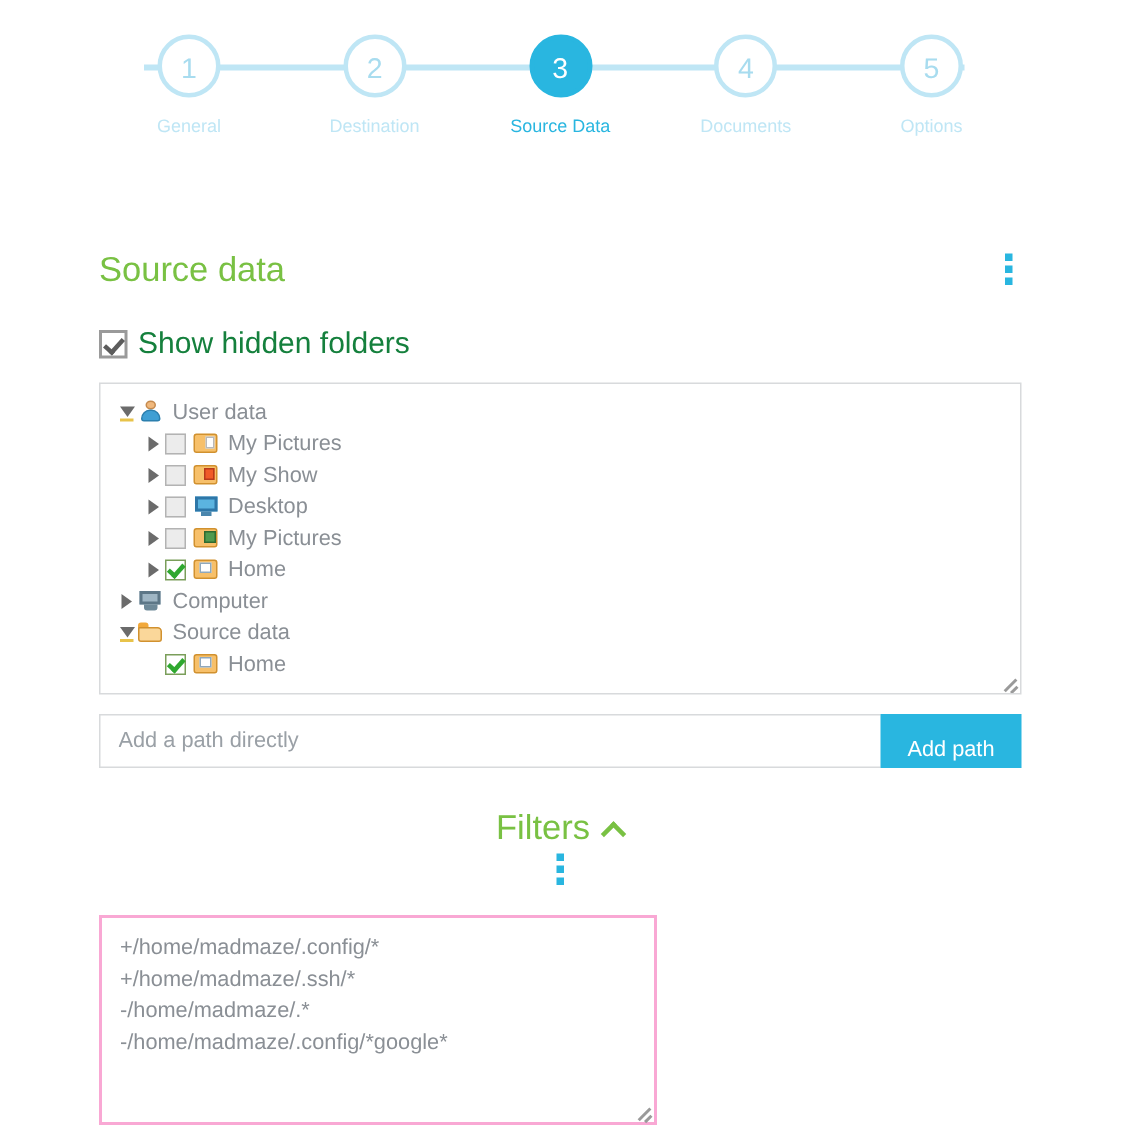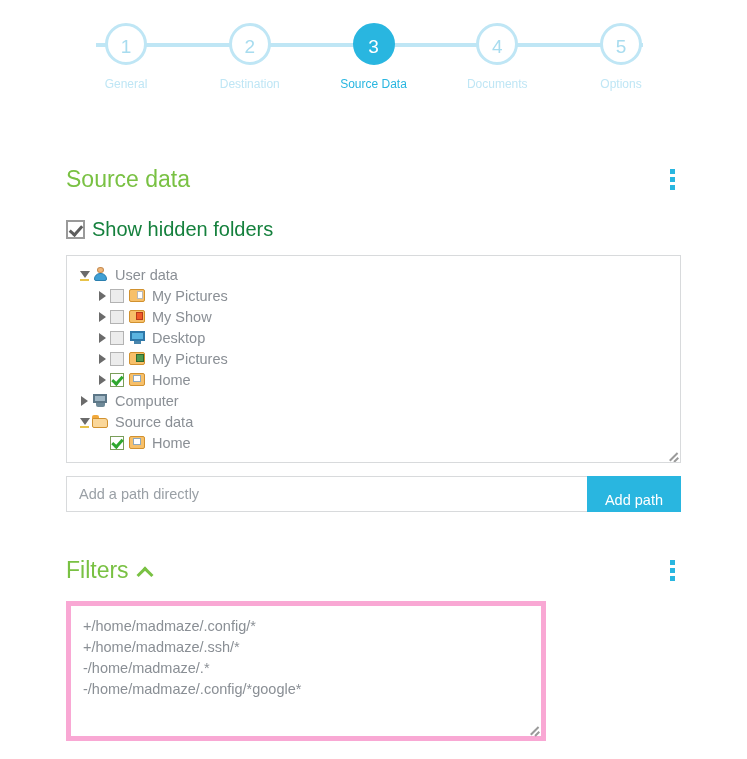--- a/index.html
+++ b/index.html
@@ -446,26 +446,26 @@
     background: #29b6e0;
     color: #ffffff;
     border: none;
     font-family: "Liberation Sans", sans-serif;
     font-size: 14.5px;
     padding: 16px 18px;
     cursor: pointer;
   }
 
   
-  .filters-head { margin-top: 44px; }
+  .filters-head { margin-top: 26px; flex-direction: column; }
   .filter-area {
     margin-top: 16px;
-    width: 480px;
+    width: 372px;
     height: 140px;
-    border: 5px solid #f9a8d4;
+    border: 2px solid #f9a8d4;
     background: #fff;
     position: relative;
     box-sizing: border-box;
   }
   .filter-text {
     width: 100%;
     height: 100%;
     border: none;
     outline: none;
     resize: none;

